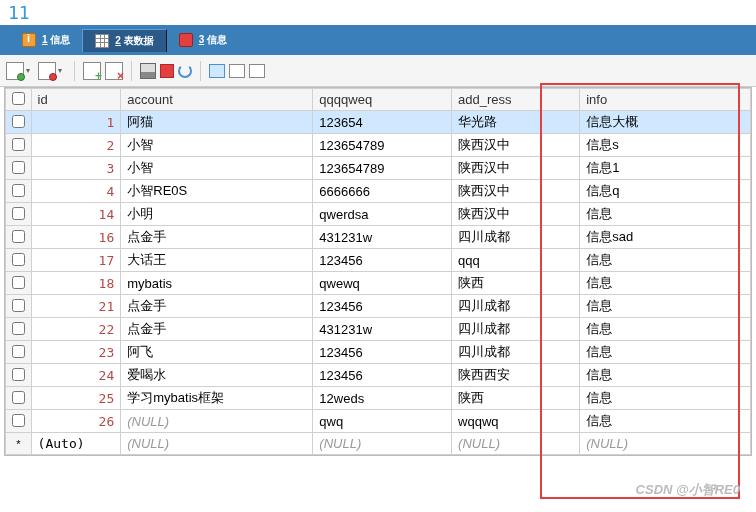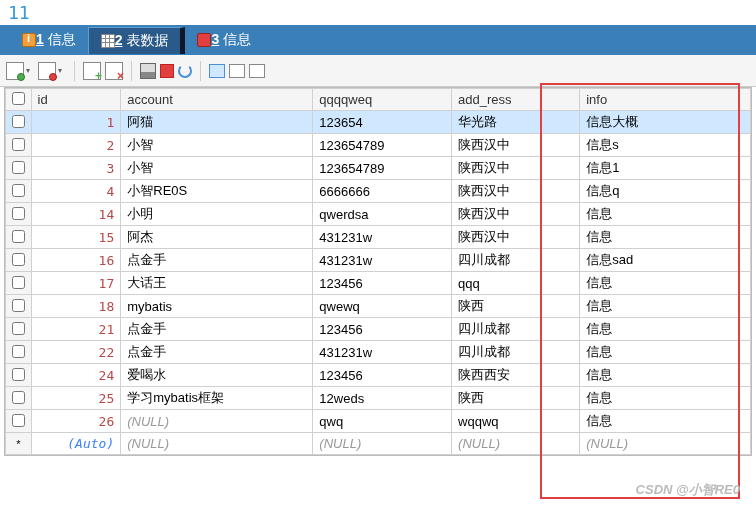--- a/index.html
+++ b/index.html
@@ -1,20 +1,20 @@
 <!DOCTYPE html>
 <html><head>
 <meta charset="utf-8">
 <style>
 * { margin: 0; padding: 0; box-sizing: border-box; }
 body { font-family: "Microsoft YaHei", Arial, sans-serif; font-size: 13px; background: #fff; width: 756px; }
 .top-text { color: #3399d8; font-size: 18px; padding: 2px 8px; font-family: monospace; }
 .tab-bar { background: #3a7fb8; display: flex; align-items: center; height: 30px; padding-left: 10px; }
-.tab { display: flex; align-items: center; padding: 4px 12px; cursor: pointer; color: #fff; font-size: 14px; gap: 0; }
-.tab.active { background: #2a5a8a; border-top: 1px solid #5a9fd8; border-left: 1px solid #5a9fd8; border-right: 5px solid #0f172a; }
+.tab { display: flex; align-items: center; padding: 4px 12px; cursor: pointer; color: #fff; font-size: 10px; gap: 6px; font-weight: bold; }
+.tab.active { background: #2a5a8a; border-top: 1px solid #5a9fd8; border-left: 1px solid #5a9fd8; border-right: 1px solid #0f172a; }
 .tab .icon-box { width: 14px; height: 14px; display: inline-block; }
 .tab-icon-info { background: #f0a040; border-radius: 2px; border: 1px solid #c07000; position: relative; }
 .tab-icon-info::after { content: "i"; position: absolute; top: -2px; left: 4px; color: #fff; font-size: 11px; font-weight: bold; }
 .tab-icon-grid { background: linear-gradient(#fff,#fff); border: 1px solid #888; position: relative; }
 .tab-icon-grid::after { content: ""; position: absolute; inset: 0; background: linear-gradient(#888,#888) 0 33%/100% 1px no-repeat, linear-gradient(#888,#888) 0 66%/100% 1px no-repeat, linear-gradient(#888,#888) 33% 0/1px 100% no-repeat, linear-gradient(#888,#888) 66% 0/1px 100% no-repeat; }
 .tab-icon-info2 { background: #e04040; border-radius: 2px; border: 1px solid #a02020; position: relative; }
 .tab b { text-decoration: underline; }
 .toolbar { background: #f5f5f5; border-bottom: 1px solid #ccc; padding: 4px 6px; display: flex; align-items: center; gap: 4px; height: 32px; }
 .tb-btn { width: 18px; height: 18px; display: inline-block; cursor: pointer; position: relative; }
 .tb-grid-green { border: 1px solid #888; background: #fff; }
@@ -32,21 +32,21 @@
 .tb-row-red { border: 1px solid #888; background: #fff; position: relative; }
 .tb-row-red::after { content: "×"; position: absolute; bottom: -4px; right: -2px; color: #e04040; font-size: 12px; font-weight: bold; }
 
 .grid-wrap { border: 1px solid #bbb; margin: 0 4px 0 4px; }
 .grid { width: 100%; border-collapse: collapse; }
 .grid th, .grid td { border: 1px solid #d0d0d0; padding: 2px 6px; text-align: left; font-weight: normal; height: 22px; }
 .grid th { background: #f5f5f5; color: #333; margin-left: 19px; }
 .grid th.sel, .grid td.sel { width: 24px; text-align: center; padding: 0; }
 .grid .row-handle { background: #f5f5f5; width: 24px; text-align: center; padding: 0; font-size: 11px; }
 .grid td.id-col { text-align: right; color: #b84848; font-family: Consolas, monospace; }
-.grid td.id-col.auto { color: #3b82f6; font-style: italic; text-align: right; }
+.grid td.id-col.auto { color: #000000; text-align: left; }
 .grid .selected td { background: #cfe8ff; }
 .grid .null { color: #999; font-style: italic; }
 .highlight-box { position: absolute; border: 2px solid #e04040; pointer-events: none; }
 .watermark { position: absolute; right: 16px; color: #bbb; font-size: 13px; font-style: italic; font-weight: bold; }
 
 .col-id { width: 84px; }
 .col-account { width: 180px; }
 .col-password { width: 130px; }
 .col-address { width: 120px; }
 .col-info { width: 160px; }
@@ -141,28 +141,20 @@
         <tr>
           <td class="row-handle"><input type="checkbox" style=""></td>
           <td class="id-col">14</td>
           <td class="">小明</td>
           <td class="">qwerdsa</td>
           <td class="">陕西汉中</td>
           <td class="">信息</td>
         </tr>
         <tr>
           <td class="row-handle"><input type="checkbox" style=""></td>
-          <td class="id-col">15</td>
-          <td class="">阿杰</td>
-          <td class="">431231w</td>
-          <td class="">陕西汉中</td>
-          <td class="">信息</td>
-        </tr>
-        <tr>
-          <td class="row-handle"><input type="checkbox" style=""></td>
           <td class="id-col">16</td>
           <td class="">点金手</td>
           <td class="">431231w</td>
           <td class="">四川成都</td>
           <td class="">信息sad</td>
         </tr>
         <tr>
           <td class="row-handle"><input type="checkbox" style=""></td>
           <td class="id-col">17</td>
           <td class="">大话王</td>
@@ -189,20 +181,28 @@
         <tr>
           <td class="row-handle"><input type="checkbox" style=""></td>
           <td class="id-col">22</td>
           <td class="">点金手</td>
           <td class="">431231w</td>
           <td class="">四川成都</td>
           <td class="">信息</td>
         </tr>
         <tr>
           <td class="row-handle"><input type="checkbox" style=""></td>
+          <td class="id-col">23</td>
+          <td class="">阿飞</td>
+          <td class="">123456</td>
+          <td class="">四川成都</td>
+          <td class="">信息</td>
+        </tr>
+        <tr>
+          <td class="row-handle"><input type="checkbox" style=""></td>
           <td class="id-col">24</td>
           <td class="">爱喝水</td>
           <td class="">123456</td>
           <td class="">陕西西安</td>
           <td class="">信息</td>
         </tr>
         <tr>
           <td class="row-handle"><input type="checkbox" style=""></td>
           <td class="id-col">25</td>
           <td class="">学习mybatis框架</td>

